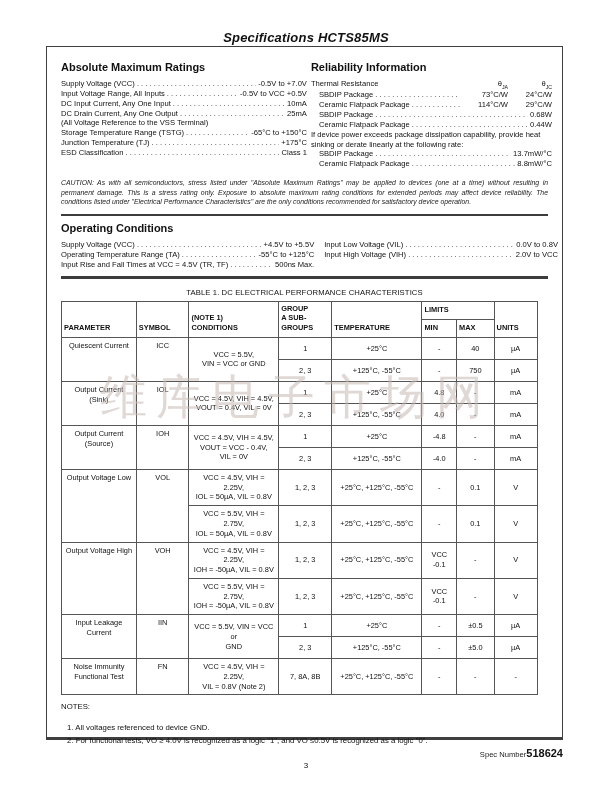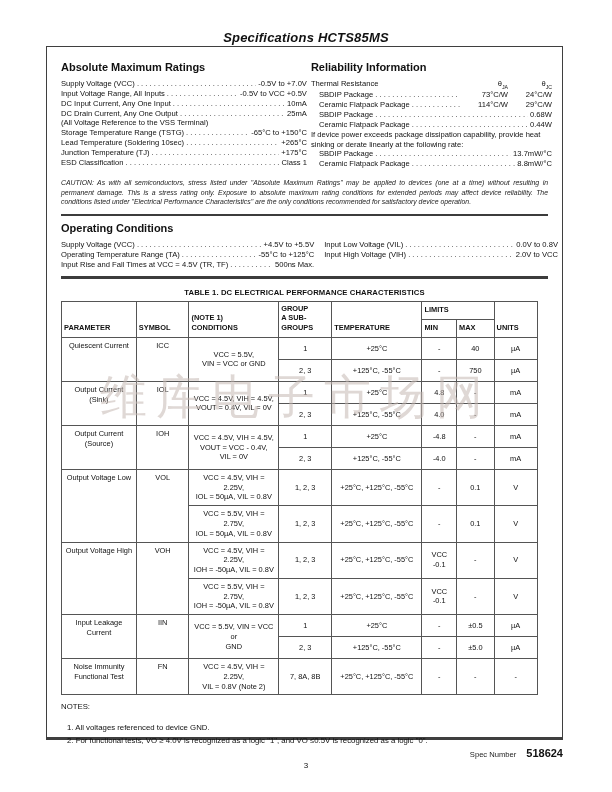--- a/index.html
+++ b/index.html
@@ -21,35 +21,35 @@
   .leader::before{content:". . . . . . . . . . . . . . . . . . . . . . . . . . . . . . . . . . . . . . . . . . . . . . . . . . . . . . . . . . . . . . . . . . . . . . . . . . . . . . . . . . . . . . . . . . . .";}
   .val{flex:0 0 auto;}
   .v1{width:46px;text-align:right;flex:0 0 auto;}
   .v2{width:44px;text-align:right;flex:0 0 auto;}
   sub{font-size:5.2px;}
   .caution{font-size:6.9px;font-style:italic;line-height:1.38;margin-top:9px;color:#1c1c1c;text-align:justify;}
   .hrule{height:2.2px;background:#3c3c3c;margin:7px 0 6px 0;}
   .oc-cols{display:flex;gap:10px;}
   .oc-l{width:52%;}
   .oc-r{width:48%;}
-  .table-title{text-align:center;font-size:7.7px;font-weight:bold;margin:9px 0 4px 0;letter-spacing:.1px;}
+  .table-title{text-align:center;font-size:7.7px;font-weight:normal;margin:9px 0 4px 0;letter-spacing:.1px;}
   table.dc{border-collapse:collapse;width:97.9%;border:1.6px solid #222;}
   table.dc th,table.dc td{border:1px solid #555;font-size:7.4px;line-height:1.32;
     white-space:pre-line;padding:3px 3px;}
   table.dc th{font-weight:bold;text-align:left;vertical-align:bottom;padding:2px 18px 4px 2px;}
   th.hb{border-bottom:2.3px solid #000;}
   table.dc td{text-align:center;vertical-align:middle;height:15px;}
   td.left{text-align:left;vertical-align:top;padding-left:5px;}
   tr.group-top td{border-top:1.6px solid #222;}
   .notes{margin-top:7px;font-size:7.8px;}
   .notes-heading{margin-bottom:12px;}
   .note-item{margin:4px 0 0 6px;}
   .watermark{position:absolute;left:100px;top:366px;font-size:47px;letter-spacing:9px;
     color:rgba(196,184,178,0.55);z-index:5;pointer-events:none;font-family:"Liberation Serif",serif;white-space:nowrap;}
-  .footer-spec{position:absolute;top:747px;right:49px;display:flex;align-items:baseline;gap:10px;}
+  .footer-spec{position:absolute;top:747px;right:49px;display:flex;align-items:baseline;}
   .footer-spec .sn-label{font-size:7.6px;color:#222;}
   .footer-spec .sn-value{font-size:11px;font-weight:bold;}
   .page-num{position:absolute;top:761px;left:0;width:612px;text-align:center;font-size:8px;}
 </style>
 </head>
 <body>
 
 <div class="page-title">Specifications HCTS85MS</div>
 
 <div class="main-box">
@@ -78,25 +78,20 @@
             <span class="leader"></span>
             <span class="val">25mA</span>
           </div>
           <div class="spec-line">
             <span class="lbl">(All Voltage Reference to the VSS Terminal)</span>
           </div>
           <div class="spec-line">
             <span class="lbl">Storage Temperature Range (TSTG)</span>
             <span class="leader"></span>
             <span class="val">-65°C to +150°C</span>
-          </div>
-          <div class="spec-line">
-            <span class="lbl">Lead Temperature (Soldering 10sec)</span>
-            <span class="leader"></span>
-            <span class="val">+265°C</span>
           </div>
           <div class="spec-line">
             <span class="lbl">Junction Temperature (TJ)</span>
             <span class="leader"></span>
             <span class="val">+175°C</span>
           </div>
           <div class="spec-line">
             <span class="lbl">ESD Classification</span>
             <span class="leader"></span>
             <span class="val">Class 1</span>

